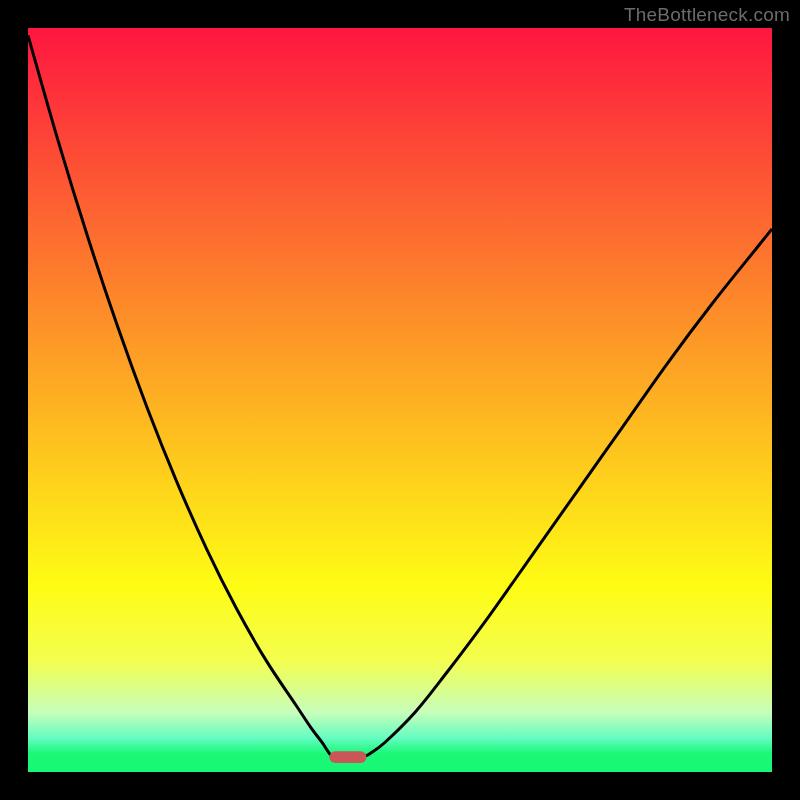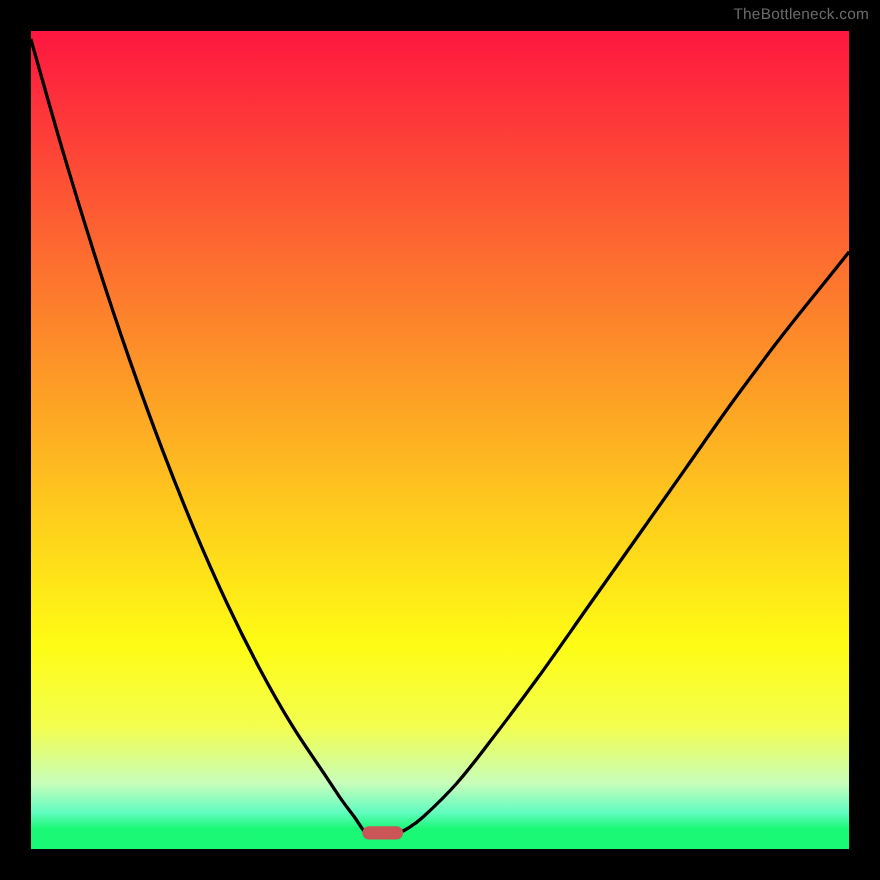--- a/index.html
+++ b/index.html
@@ -24,21 +24,21 @@
     left: 0;
     top: 0;
     width: 744px;
     height: 744px;
   }
   .watermark {
     position: absolute;
     top: 4px;
     right: 10px;
     color: #6b6b6b;
-    font-size: 14px;
+    font-size: 19px;
     font-weight: 500;
     letter-spacing: 0.2px;
     user-select: none;
   }
   svg { display: block; }
 </style>
 </head>
 <body>
 
 <div class="watermark">TheBottleneck.com</div>

